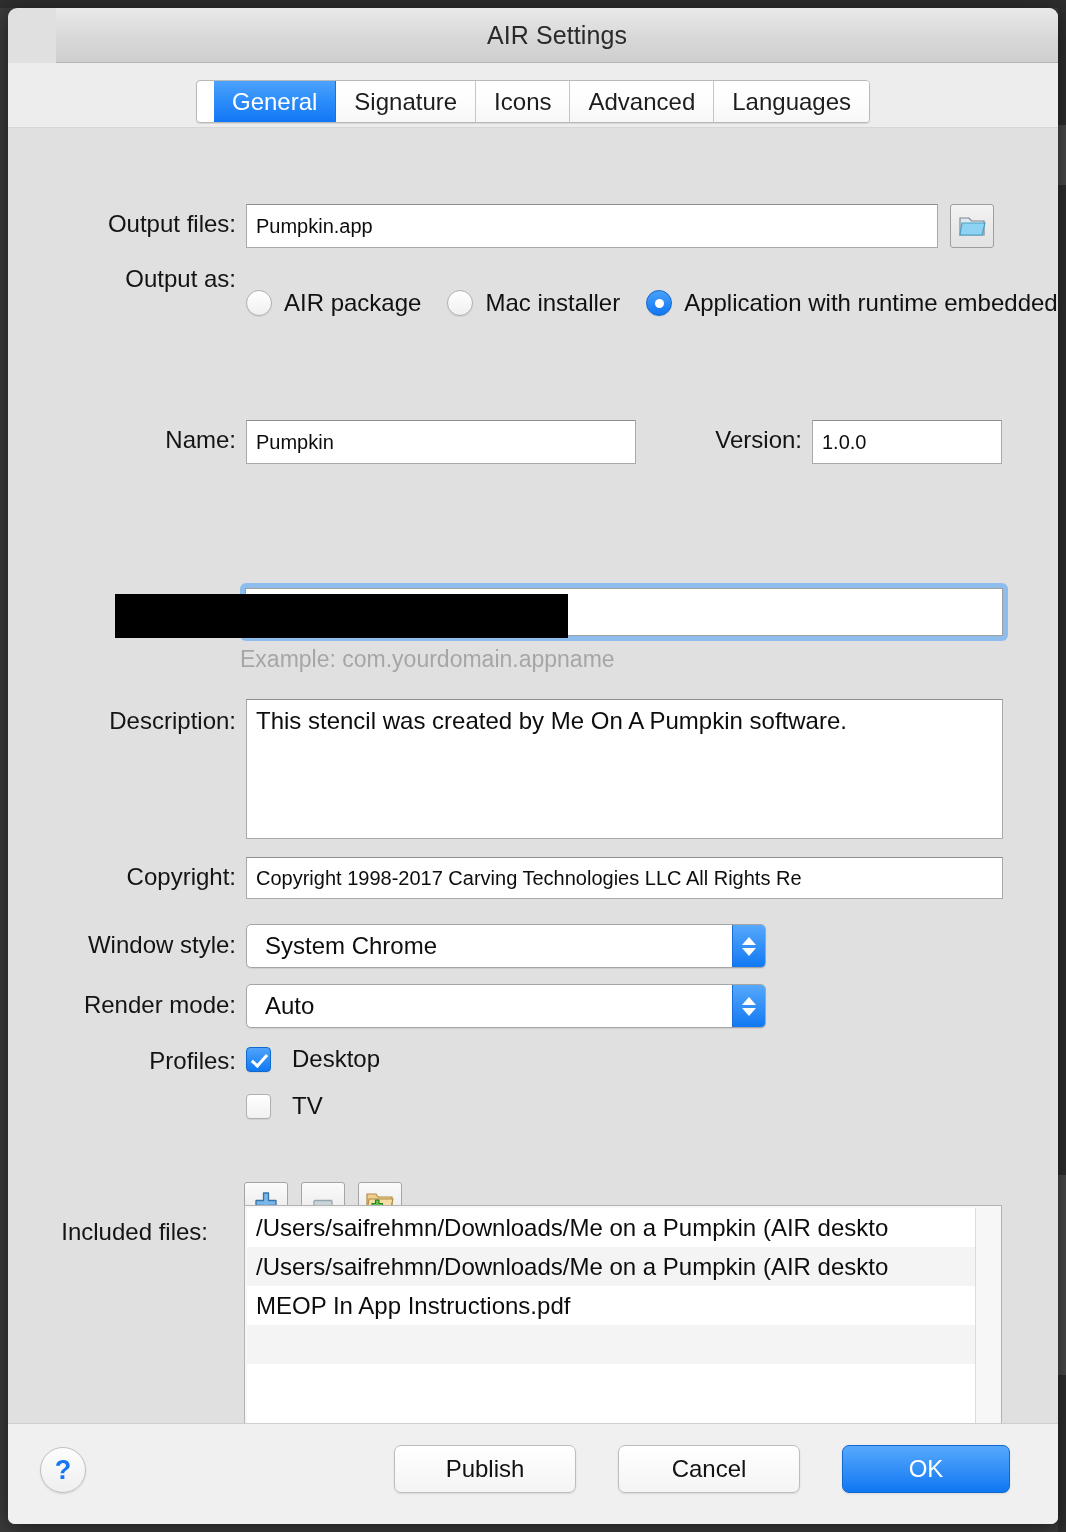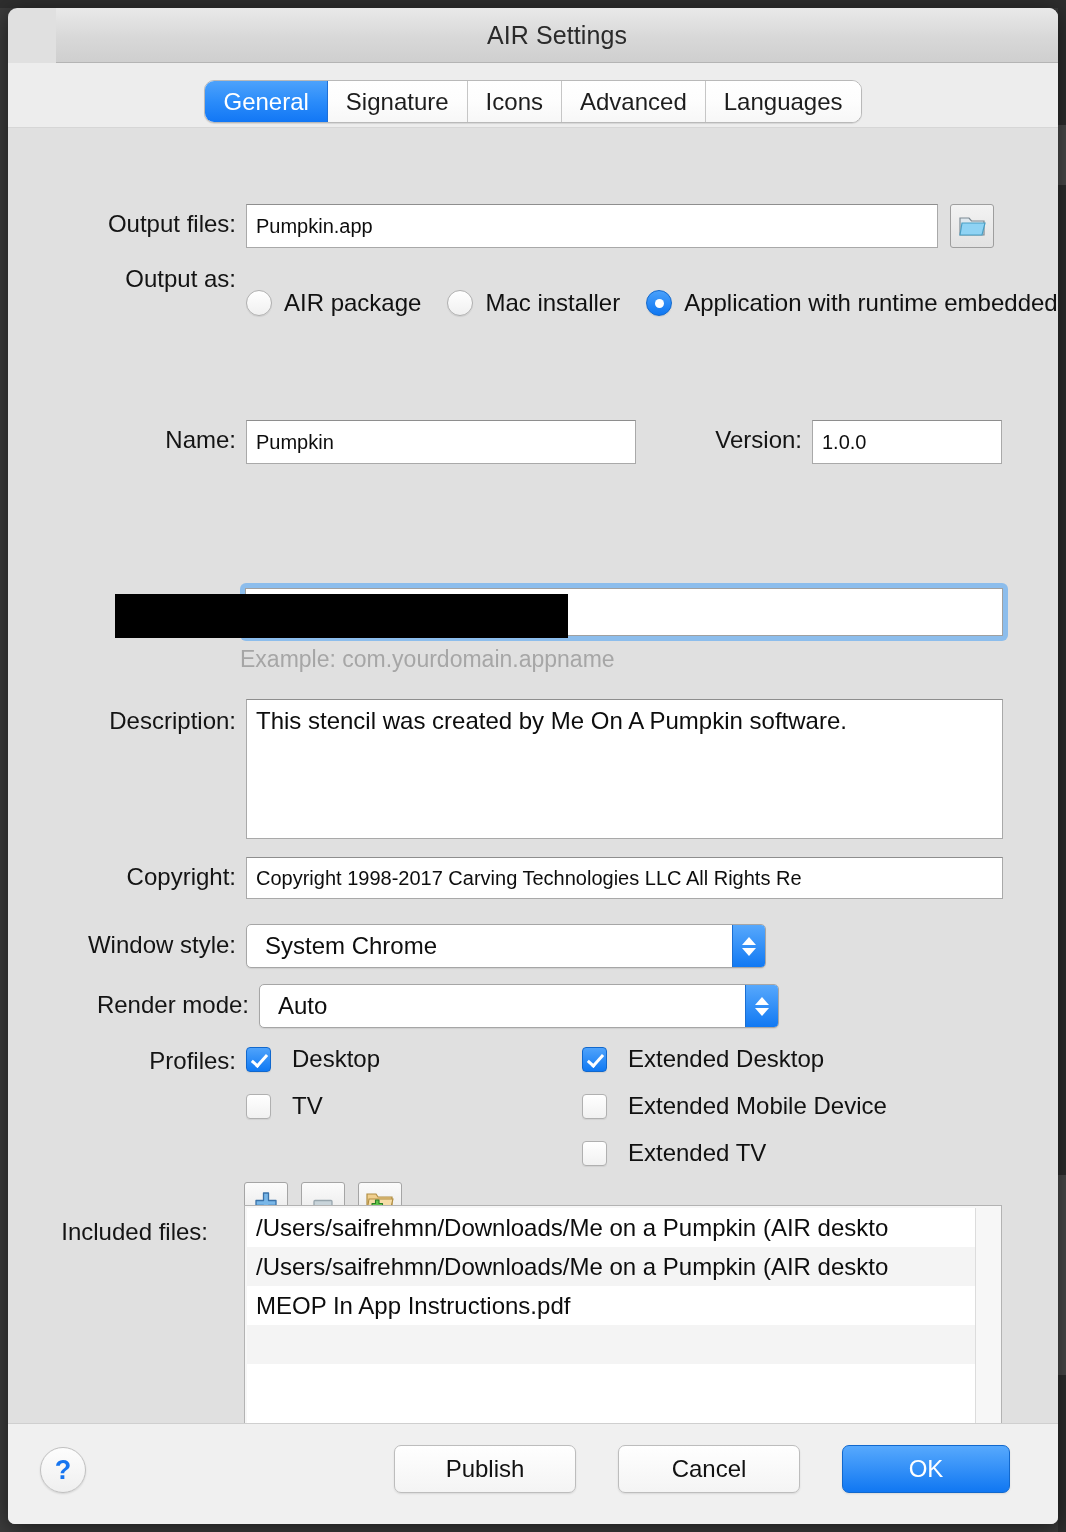--- a/index.html
+++ b/index.html
@@ -67,25 +67,26 @@
     display: flex;
     align-items: flex-end;
     justify-content: center;
     padding-bottom: 0;
     position: relative;
   }
   #tabstrip {
     display: flex;
     height: 41px;
     margin-bottom: 4px;
-    border-radius: 10px;
+    border-radius: 4px;
     overflow: hidden;
     border: 1px solid #b9b9b9;
     box-shadow: 0 1px 1px rgba(0,0,0,0.10);
     background: #fff;
+    padding-left: 17px;
   }
   .tab {
     display: flex;
     align-items: center;
     justify-content: center;
     padding: 0 18px;
     font-size: 24px;
     color: #1d1d1d;
     background: linear-gradient(to bottom, #ffffff 0%, #fdfdfd 50%, #f7f7f7 100%);
     border-right: 1px solid #c6c6c6;
@@ -421,21 +422,21 @@
       <div class="popup" style="margin-left:10px;width:520px;height:44px;">
         <span>System Chrome</span>
         <span class="popup-arrows">
           <span class="arw up"></span>
             <span class="arw dn"></span>
         </span>
       </div>
     </div>
 
     <div class="row" style="left:0;top:856px;width:1050px;">
-      <div class="flabel" style="width:228px;padding-top:9px;margin-left:13px;">Render mode:</div>
+      <div class="flabel" style="width:228px;padding-top:9px;">Render mode:</div>
       <div class="popup" style="margin-left:10px;width:520px;height:44px;">
         <span>Auto</span>
         <span class="popup-arrows">
           <span class="arw up"></span>
             <span class="arw dn"></span>
         </span>
       </div>
     </div>
 
     <div class="row" style="left:0;top:917px;width:1050px;">
@@ -443,34 +444,20 @@
       <div style="margin-left:10px;display:flex;flex-direction:column;gap:19px;width:330px;">
         <div class="cb-line">
           <span class="cb on"></span>
           <span class="cb-label">Desktop</span>
         </div>
         <div class="cb-line">
           <span class="cb"></span>
           <span class="cb-label">TV</span>
         </div>
       </div>
-      <div style="margin-left:6px;display:flex;flex-direction:column;gap:19px;">
-        <div class="cb-line">
-          <span class="cb on"></span>
-          <span class="cb-label">Extended Desktop</span>
-        </div>
-        <div class="cb-line">
-          <span class="cb"></span>
-          <span class="cb-label">Extended Mobile Device</span>
-        </div>
-        <div class="cb-line">
-          <span class="cb"></span>
-          <span class="cb-label">Extended TV</span>
-        </div>
-      </div>
     </div>
 
     <div style="position:absolute;left:236px;top:1054px;display:flex;gap:13px;">
       <div class="tb-btn">
         <svg width="26" height="26" viewBox="0 0 26 26">
           <path d="M10.5 3 H15.5 V10.5 H23 V15.5 H15.5 V23 H10.5 V15.5 H3 V10.5 H10.5 Z" fill="#79b7e8" stroke="#3a72a8" stroke-width="1.3" stroke-linejoin="round"></path>
         </svg>
       </div>
       <div class="tb-btn">
         <svg width="26" height="26" viewBox="0 0 26 26">

